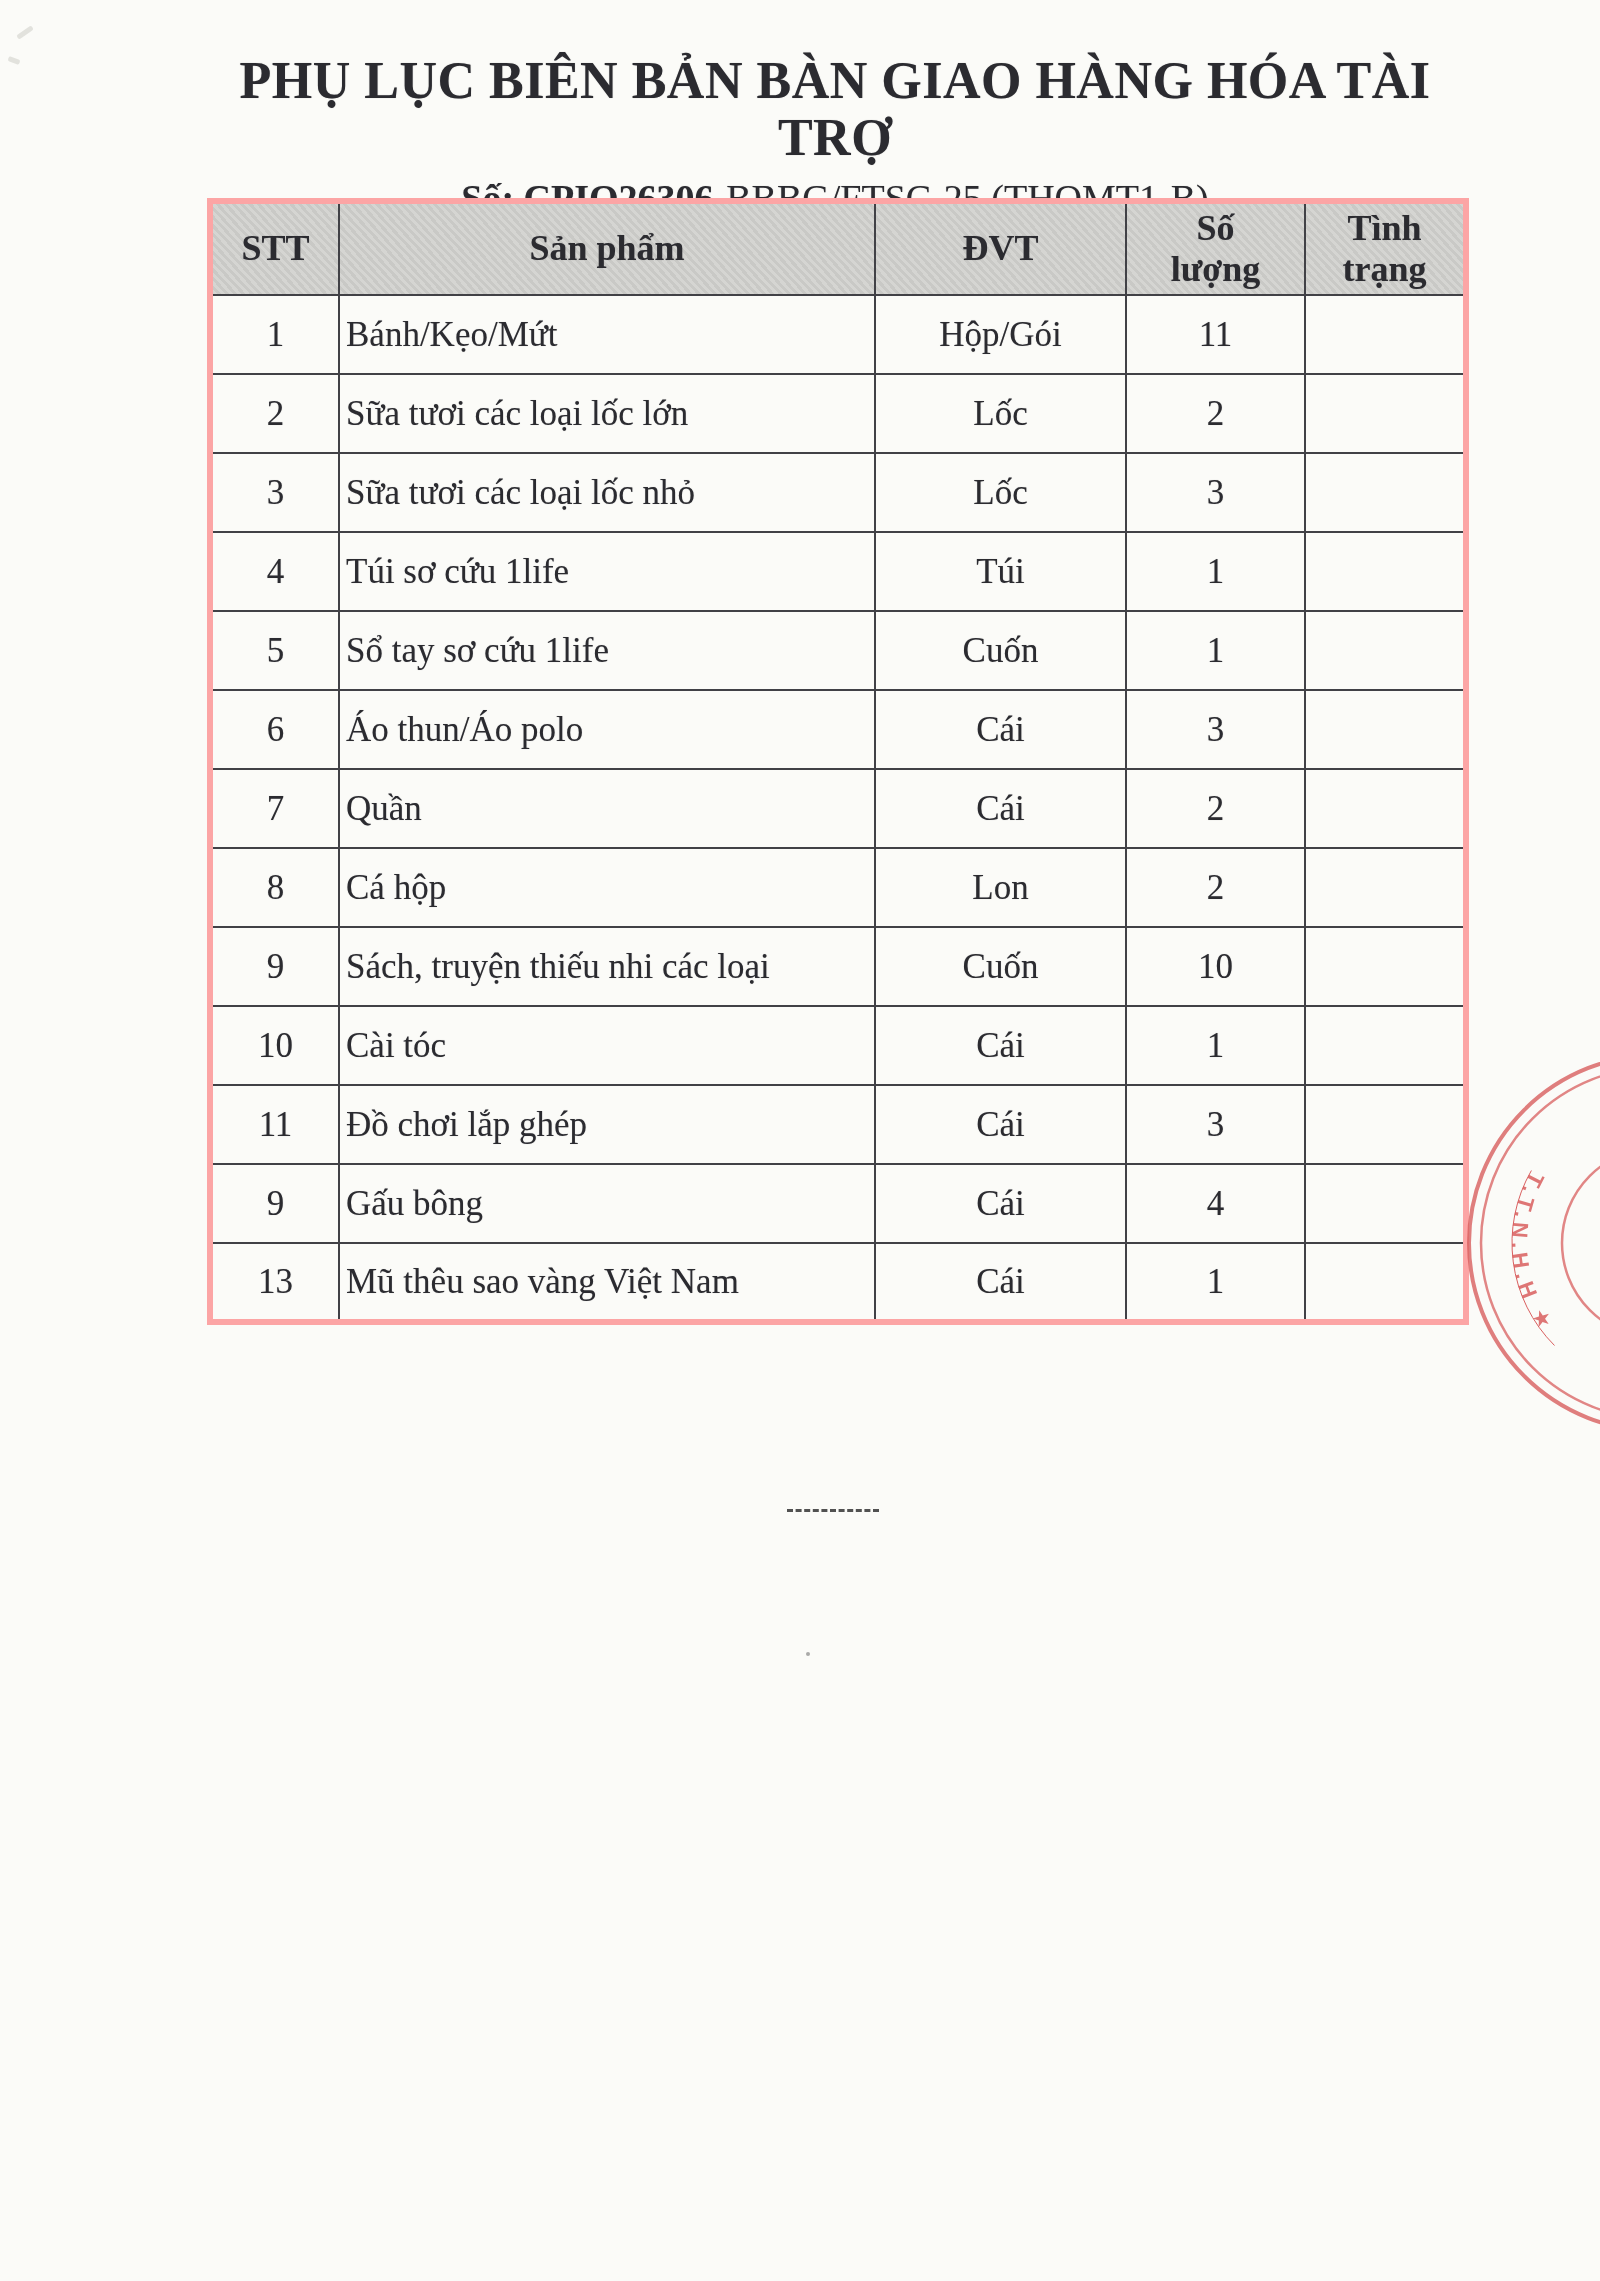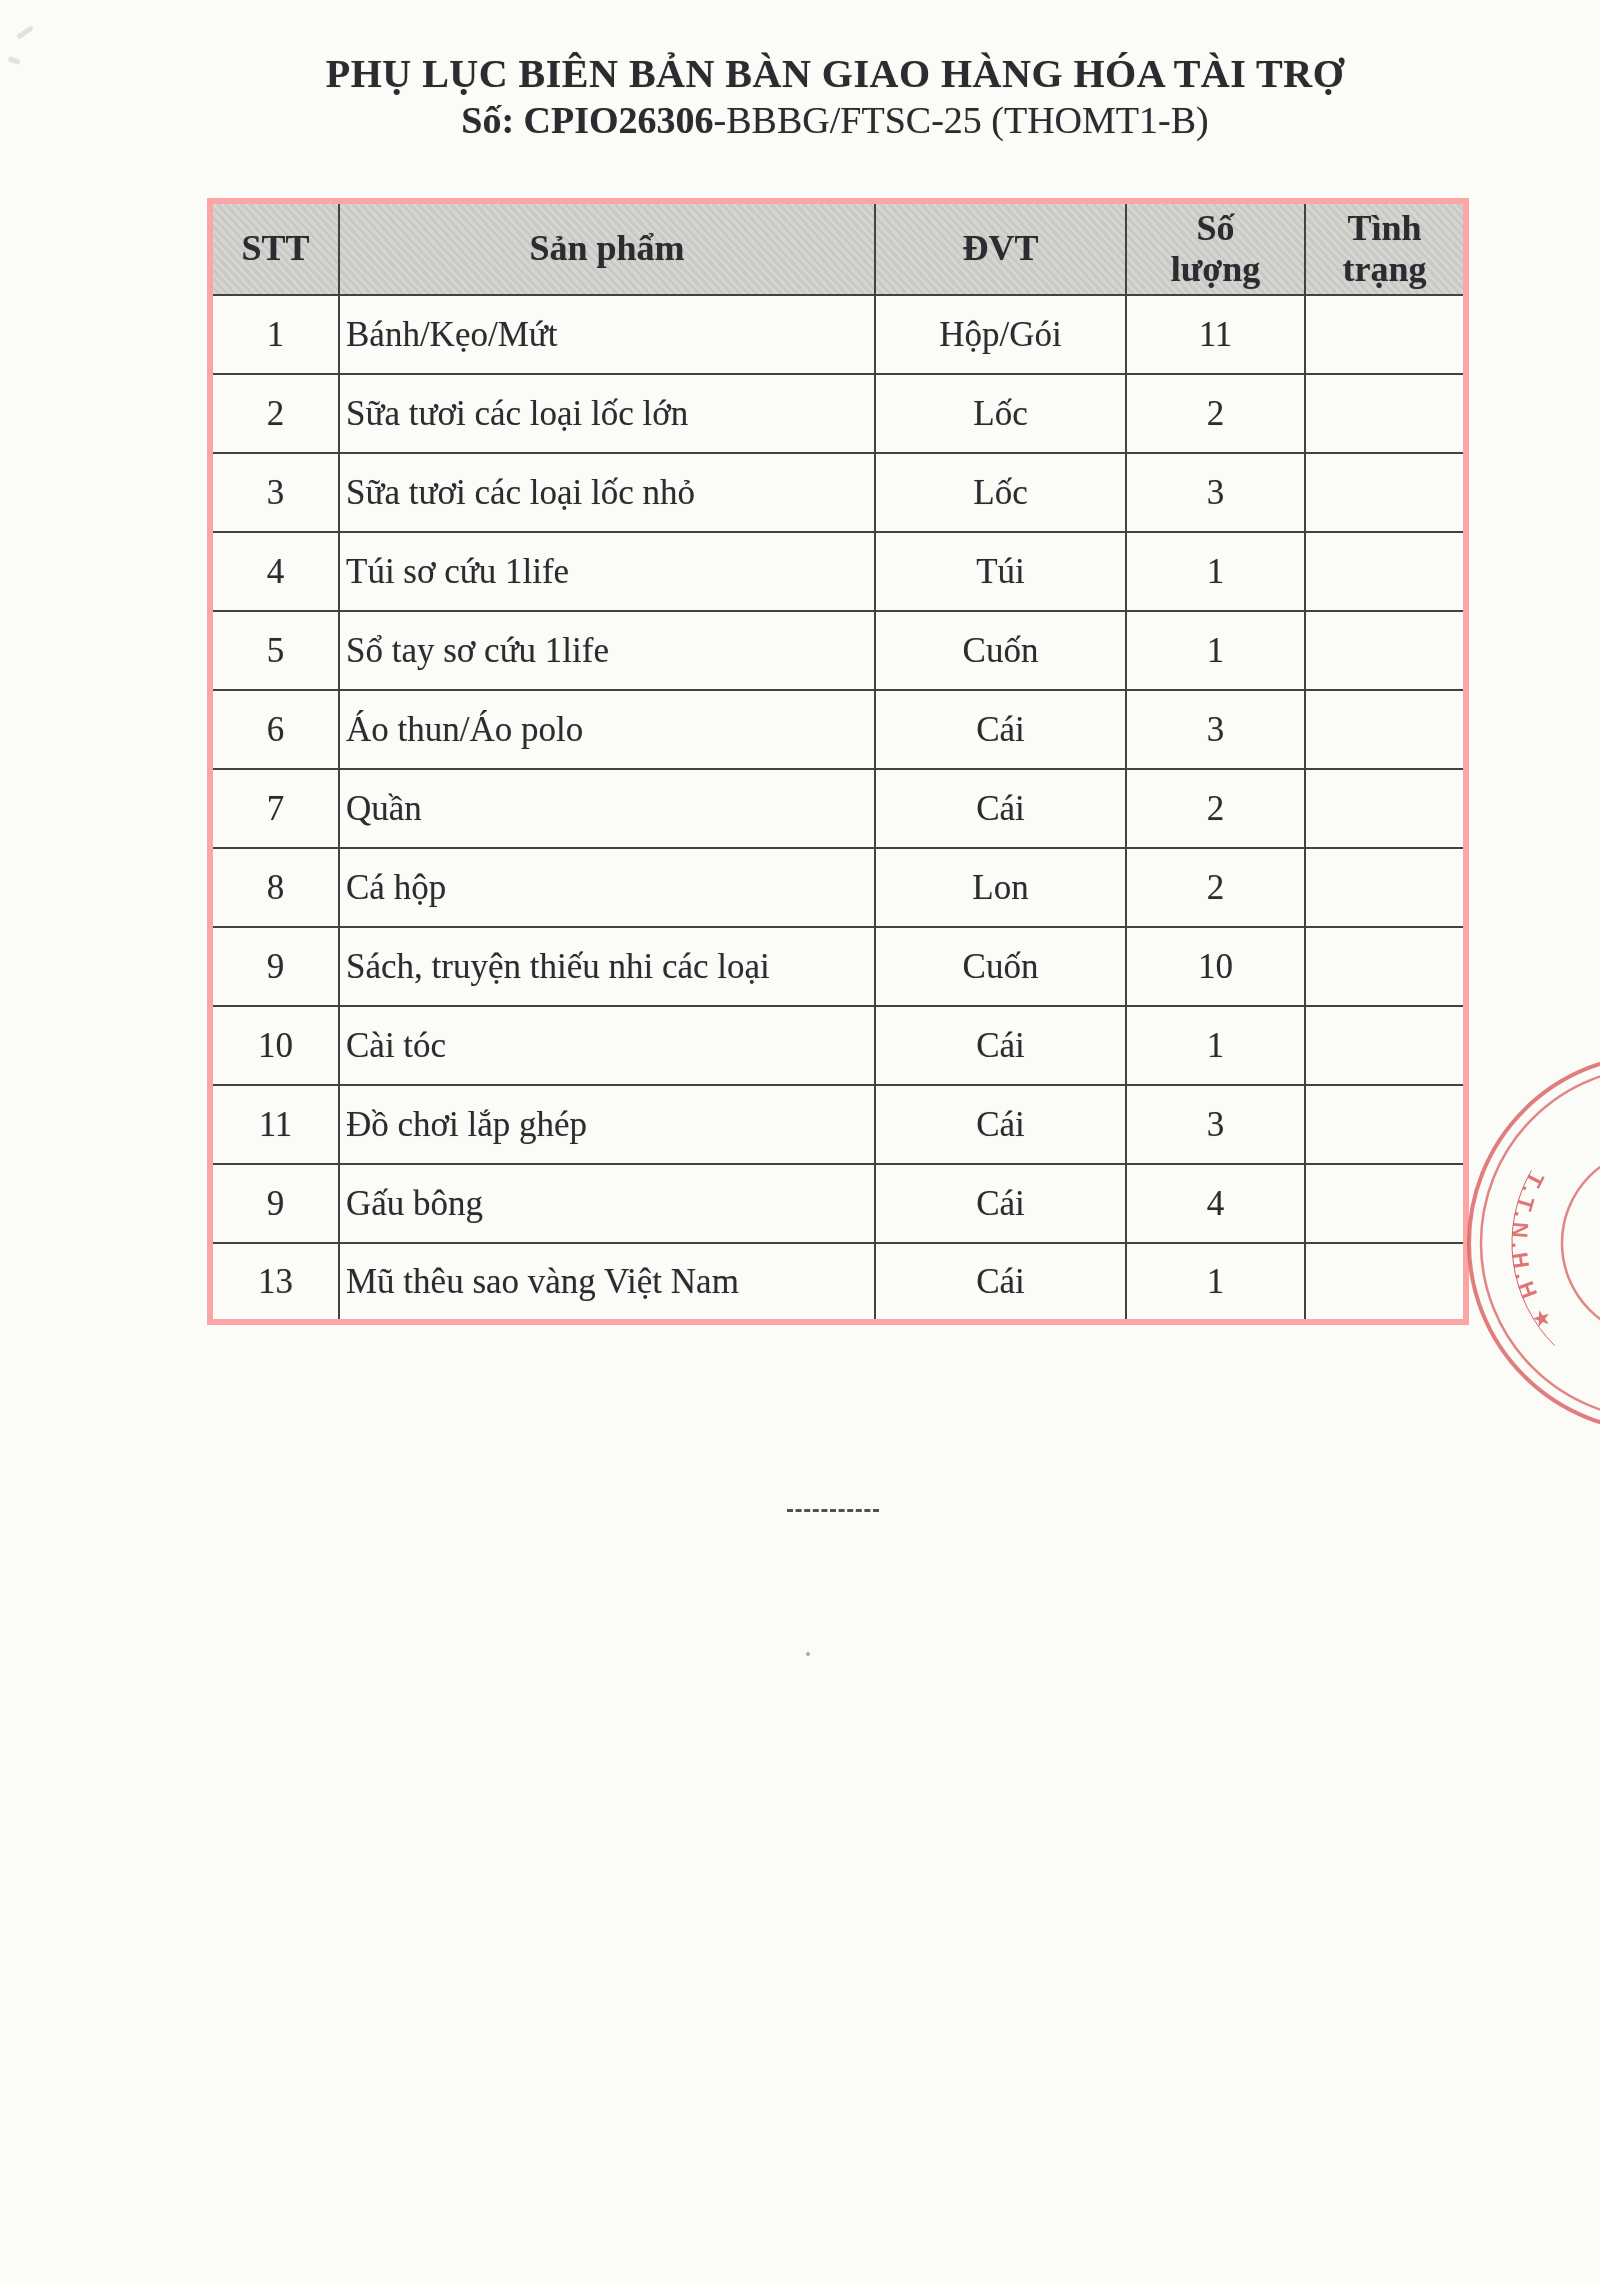--- a/index.html
+++ b/index.html
@@ -14,25 +14,25 @@
   
   .smudge{position:absolute;background:#c3c3bd;opacity:.45;border-radius:2px;}
   .s1{left:16px;top:30px;width:18px;height:5px;transform:rotate(-35deg);}
   .s2{left:8px;top:58px;width:12px;height:5px;transform:rotate(20deg);}
 
   .title-block{
     position:absolute;left:207px;top:52px;width:1256px;
     text-align:center;
   }
   .doc-title{
-    font-size:40px;font-weight:700;letter-spacing:.5px;line-height:1.1;
+    font-size:52px;font-weight:700;letter-spacing:.5px;line-height:1.1;
     text-shadow:0 0 1px rgba(40,40,45,.35);
   }
   .doc-number{
-    font-size:38px;margin-top:4px;line-height:1.1;
+    font-size:38px;margin-top:12px;line-height:1.1;
     text-shadow:0 0 1px rgba(40,40,45,.3);
   }
   .doc-number .bold{font-weight:700;}
 
   table.goods-table{
     position:absolute;left:207px;top:198px;width:1256px;
     border-collapse:collapse;table-layout:fixed;
     border:6px solid #fca5a5;
   }
   .goods-table th,.goods-table td{

